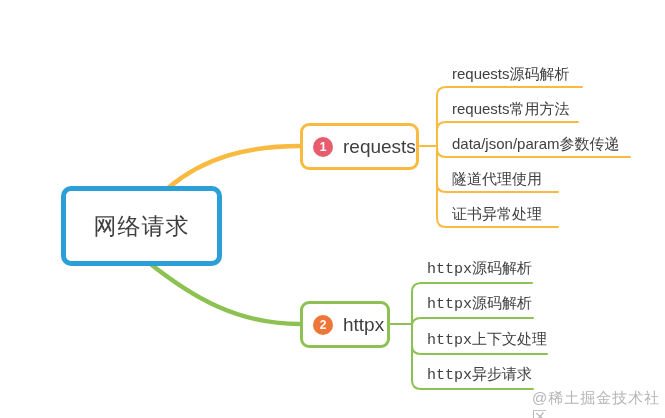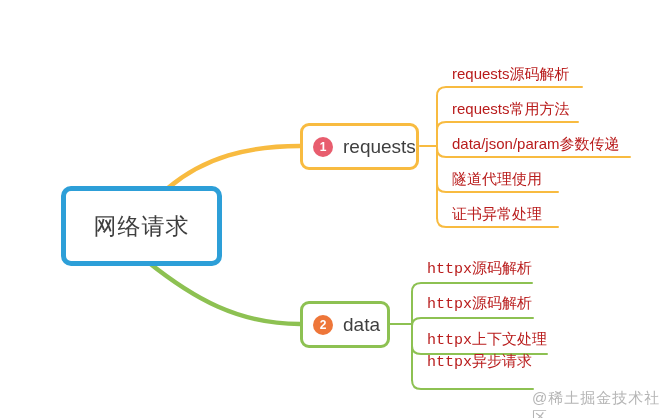--- a/index.html
+++ b/index.html
@@ -57,21 +57,21 @@
     display: inline-flex;
     align-items: center;
     justify-content: center;
     flex: 0 0 auto;
   }
   .leaf {
     position: absolute;
     z-index: 2;
     font-size: 15px;
     line-height: 18px;
-    color: #b91c1c;
+    color: #404040;
     white-space: nowrap;
   }
   .leaf.r { left: 452px; }
   .leaf.h { left: 427px; font-family: Liberation Mono, monospace; }
   #watermark {
     position: absolute;
     left: 532px; top: 389px;
     z-index: 2;
     font-size: 15px;
     color: #B5B5B5;
@@ -109,28 +109,28 @@
     <span>网络请求</span>
   </div>
 
   <div class="topic branch-topic" id="branch-requests" style="border-color: rgb(248, 187, 64);">
     <span class="badge" style="background-color: rgb(232, 93, 110);">1</span>
     <span>requests</span>
   </div>
 
   <div class="topic branch-topic" id="branch-httpx" style="border-color: rgb(141, 193, 82);">
     <span class="badge" style="background-color: rgb(238, 118, 57);">2</span>
-    <span>data</span>
+    <span>httpx</span>
   </div>
 
   <div class="leaf r" style="top:65px">requests源码解析</div>
   <div class="leaf r" style="top:100px">requests常用方法</div>
   <div class="leaf r" style="top:135px">data/json/param参数传递</div>
   <div class="leaf r" style="top:170px">隧道代理使用</div>
   <div class="leaf r" style="top:205px">证书异常处理</div>
 
   <div class="leaf h" style="top:261px">httpx源码解析</div>
   <div class="leaf h" style="top:296px">httpx源码解析</div>
   <div class="leaf h" style="top:332px">httpx上下文处理</div>
-  <div class="leaf h" style="top:354px">httpx异步请求</div>
+  <div class="leaf h" style="top:367px">httpx异步请求</div>
 
   <div id="watermark">@稀土掘金技术社区</div>
 </div>
 
 </body></html>

